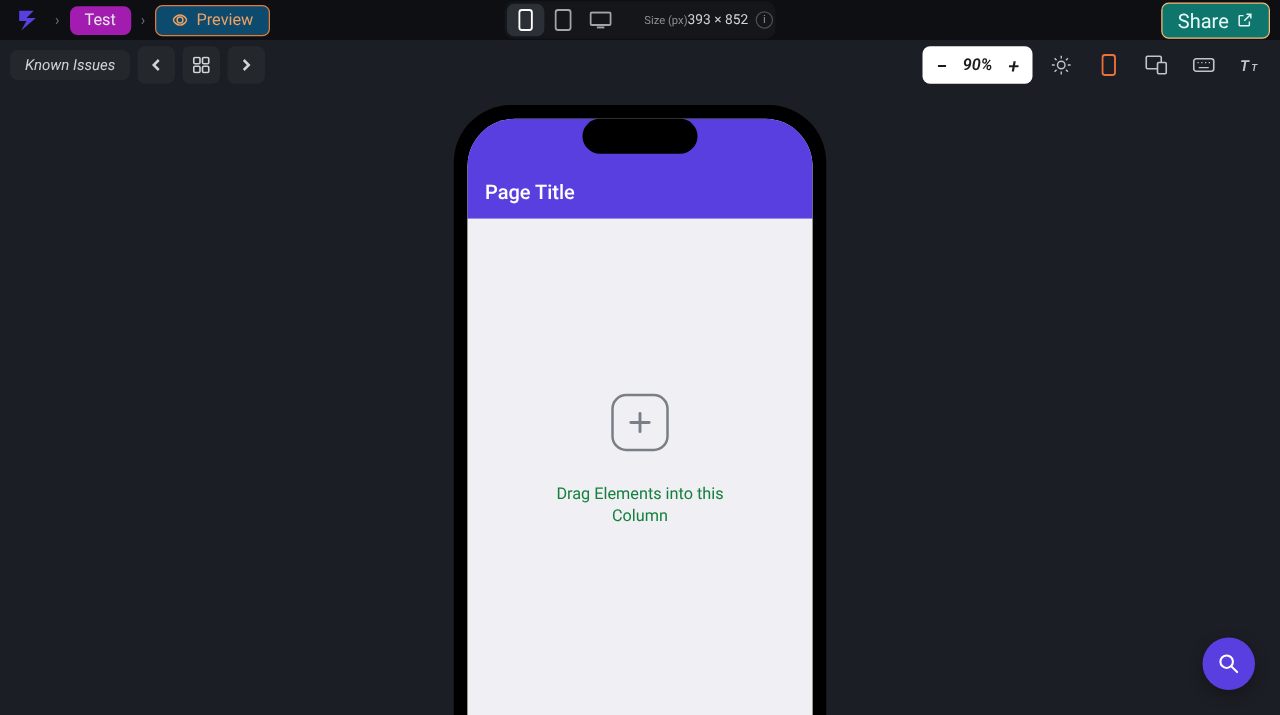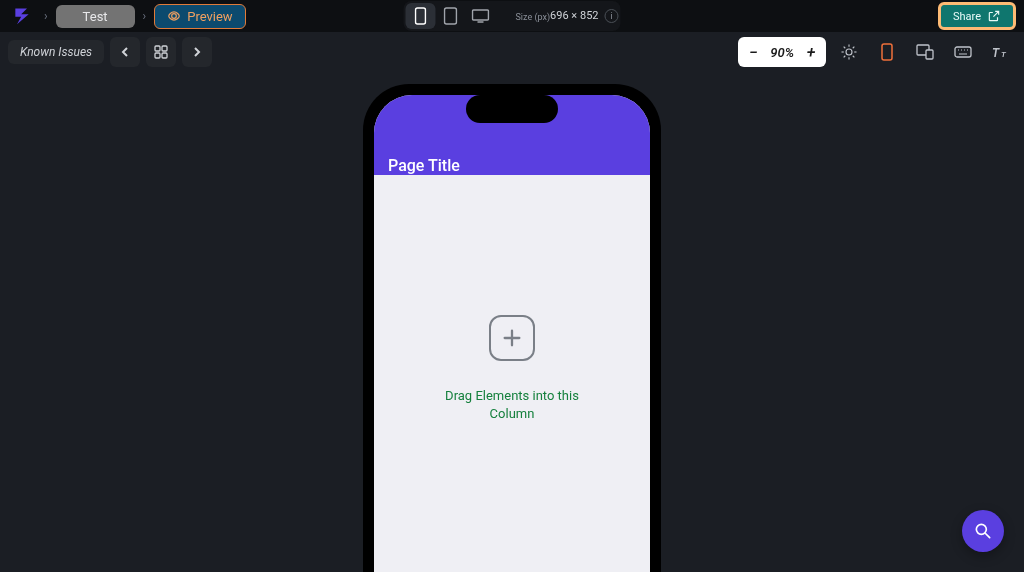--- a/index.html
+++ b/index.html
@@ -11,21 +11,21 @@
     display: flex;
     align-items: center;
     justify-content: space-between;
     padding: 0 8px;
     background: #0d0f12;
   }
   .header-left { display: flex; align-items: center; gap: 4px; }
   .logo-box { width: 28px; height: 24px; display:flex; align-items:center; justify-content:center; }
   .chevron { color: #6b7280; font-size: 12px; padding: 0 4px; }
   .crumb {
-    background: #737373; border-radius: 6px; padding: 4px 27px; font-size: 13px; color: #e8e8ea;
+    background: #a21caf; border-radius: 6px; padding: 4px 12px; font-size: 13px; color: #e8e8ea;
   }
   .preview-btn {
     display: flex; align-items: center; gap: 6px;
     background: #0c4a6e; border: 1px solid #e07b3a; border-radius: 6px;
     padding: 4px 12px; font-size: 13px; color: #f0a060;
   }
   .preview-btn .eye { width:14px; height:14px; }
   
   .header-center {
     position: absolute; left: 50%; transform: translateX(-50%);
@@ -37,22 +37,22 @@
     border-radius: 6px; color: #a0a4ab;
   }
   .device-btn.active { background: #2b2f36; color: #fff; }
   .size-info { display:flex; flex-direction:row; align-items:flex-end; margin-left:20px; font-size:9px; color:#8a8f98; line-height:1.2; }
   .size-info .dims { font-size: 11px; color:#d0d3d8; }
   .info-icon { margin-left:6px; color:#8a8f98; width:14px; height:14px; display:flex; align-items:center; justify-content:center; border:1px solid #4a4f56; border-radius:50%; font-size:9px; }
   
   .header-right { display:flex; align-items:center; }
   .share-btn {
     display:flex; align-items:center; gap:6px;
-    background: #0f766e; border:3px solid #fdba74; border-radius:6px;
-    padding: 4px 12px; font-size:11px; color:#e8faf7;
+    background: #0f766e; border:1px solid #fdba74; border-radius:6px;
+    padding: 4px 12px; font-size:16px; color:#e8faf7;
   }
   
   
   .subbar {
     height: 40px; display:flex; align-items:center; justify-content:space-between;
     padding: 0 8px; background:#1b1e24;font-style:italic;
   }
   .subbar-left { display:flex; align-items:center; gap:6px; }
   .known-issues {
     background:#24272c; border-radius:6px; padding:5px 12px; font-size:12px; color:#d0d3d8;
@@ -93,21 +93,21 @@
   .phone-screen {
     width:100%; height:100%; background:#efeff4; border-radius: 38px;
     overflow:hidden; position:relative;
   }
   .notch {
     position:absolute; top:11px; left:50%; transform:translateX(-50%);
     width: 92px; height: 28px; background:#000; border-radius: 16px; z-index:3;
   }
   .appbar {
     background:#5a3fe0; height: 80px; display:flex; align-items:flex-end;
-    padding: 0 14px 0;
+    padding: 0 14px 12px;
   }
   .appbar-title { color:#fff; font-size:16px; font-weight:500; }
   .page-body {
     height: calc(100% - 80px); background:#efeff4;
     display:flex; flex-direction:column; align-items:center; justify-content:flex-start;
     padding-top: 140px;
   }
   .drop-icon {
     width:46px; height:46px; border:2.5px solid #7a7f87; border-radius:12px;
     display:flex; align-items:center; justify-content:center; color:#7a7f87;
@@ -157,21 +157,21 @@
         </svg>
     </div>
     <div class="device-btn">
       <svg width="18" height="14" viewBox="0 0 18 14">
           <rect x="1" y="1" width="16" height="10" rx="1" fill="none" stroke="#a0a4ab" stroke-width="1.5"></rect>
           <line x1="6" y1="13" x2="12" y2="13" stroke="#a0a4ab" stroke-width="1.5"></line>
         </svg>
     </div>
     <div class="size-info">
       <span>Size (px)</span>
-      <span class="dims">696 × 852</span>
+      <span class="dims">393 × 852</span>
     </div>
     <div class="info-icon">i</div>
   </div>
 
   <div class="header-right">
     <div class="share-btn">
       <span>Share</span>
       <svg width="14" height="14" viewBox="0 0 24 24">
           <path d="M14 4h6v6M20 4l-9 9M18 14v5a1 1 0 01-1 1H5a1 1 0 01-1-1V7a1 1 0 011-1h5" fill="none" stroke="#e8faf7" stroke-width="2"></path>
         </svg>

